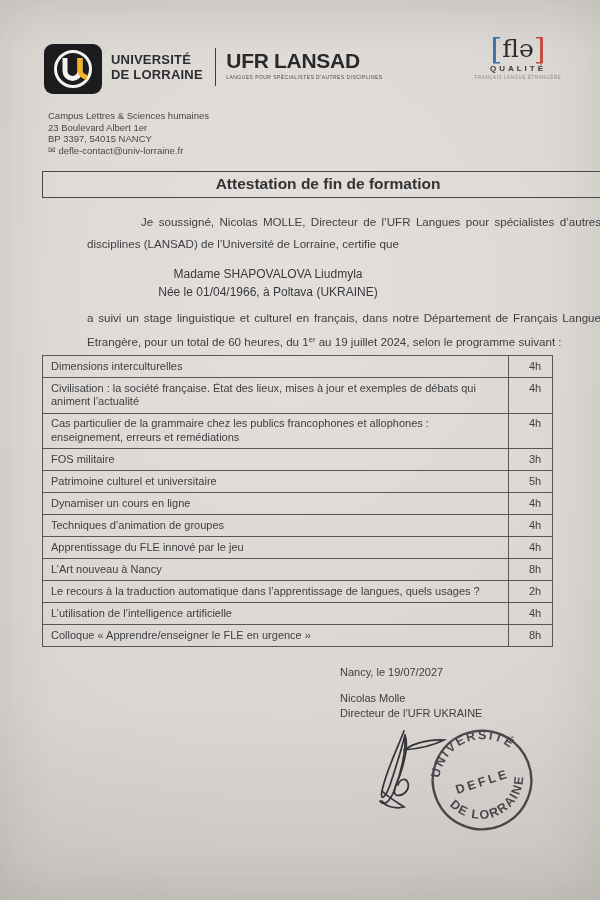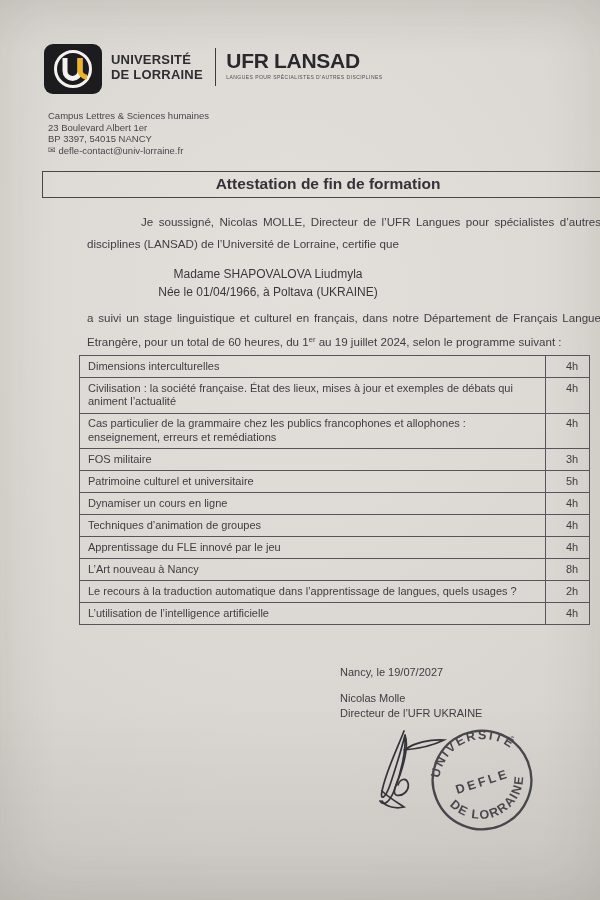--- a/index.html
+++ b/index.html
@@ -45,21 +45,21 @@
   .para { position:absolute; left:40px; width:514px; font-size:11.6px; line-height:22px;
     text-align:justify; color:#3e3d42;margin-left:47px; }
   .intro { top:211px; text-indent:54px; }
   .recipient { position:absolute; left:0; top:266px; width:536px; text-align:center;
     font-weight:normal; font-size:12px; line-height:17.5px; color:#39383d; }
   .program { top:307px; }
   sup { font-size:7.5px; vertical-align:4px; }
 
   
   .course-table { position:absolute; left:42px; top:355px; width:511px; border-collapse:collapse;
-    font-size:11px; color:#3e3d42;margin-left:37px; }
+    font-size:11px; color:#3e3d42; }
   .course-table td { border:1px solid #56555b; padding:3.5px 8px 4px; line-height:13.5px; }
   .course-table td.cell-hours { width:44px; vertical-align:top; padding-left:20px; }
 
   
   .place-date { position:absolute; left:340px; top:666px; font-size:11px; }
   .signer { position:absolute; left:340px; top:691px; font-size:11px; line-height:15px; }
 
   .signature { position:absolute; left:352px; top:723px; width:100px; height:100px; }
   .stamp { position:absolute; left:424px; top:722px; width:116px; height:116px; transform:rotate(-22deg); opacity:0.88; }
   .stamp text { font-family:"Liberation Sans", sans-serif; font-weight:bold; fill:#35343b; }
@@ -80,20 +80,27 @@
       <div>UNIVERSITÉ</div>
       <div>DE LORRAINE</div>
     </div>
     <div class="divider"></div>
     <div class="ufr">
       <div class="ufr-title">UFR LANSAD</div>
       <div class="ufr-sub">LANGUES POUR SPÉCIALISTES D’AUTRES DISCIPLINES</div>
     </div>
   </div>
 
+  <div class="fle-block">
+    <div class="fle-word">
+      <span class="br" style="color: rgb(60, 109, 160);">[</span><span>flə</span><span class="br" style="color: rgb(196, 69, 54);">]</span>
+    </div>
+    <div class="fle-label">QUALITÉ</div>
+    <div class="fle-sub">FRANÇAIS LANGUE ÉTRANGÈRE</div>
+  </div>
 
   <div class="address">
     <div>Campus Lettres &amp; Sciences humaines</div>
     <div>23 Boulevard Albert 1er</div>
     <div>BP 3397, 54015 NANCY</div>
     <div class="mail-row">
       <span class="env">✉</span>
       <span>defle-contact@univ-lorraine.fr</span>
     </div>
   </div>
@@ -147,20 +154,24 @@
           <td class="cell-label">L’Art nouveau à Nancy</td>
           <td class="cell-hours">8h</td>
         </tr>
         <tr>
           <td class="cell-label">Le recours à la traduction automatique dans l’apprentissage de langues, quels usages ?</td>
           <td class="cell-hours">2h</td>
         </tr>
         <tr>
           <td class="cell-label">L’utilisation de l’intelligence artificielle</td>
           <td class="cell-hours">4h</td>
+        </tr>
+        <tr>
+          <td class="cell-label">Colloque « Apprendre/enseigner le FLE en urgence »</td>
+          <td class="cell-hours">8h</td>
         </tr>
       </tbody>
   </table>
 
   <div class="place-date">Nancy, le 19/07/2027</div>
   <div class="signer">
     <div>Nicolas Molle</div>
     <div>Directeur de l’UFR UKRAINE</div>
   </div>
 

